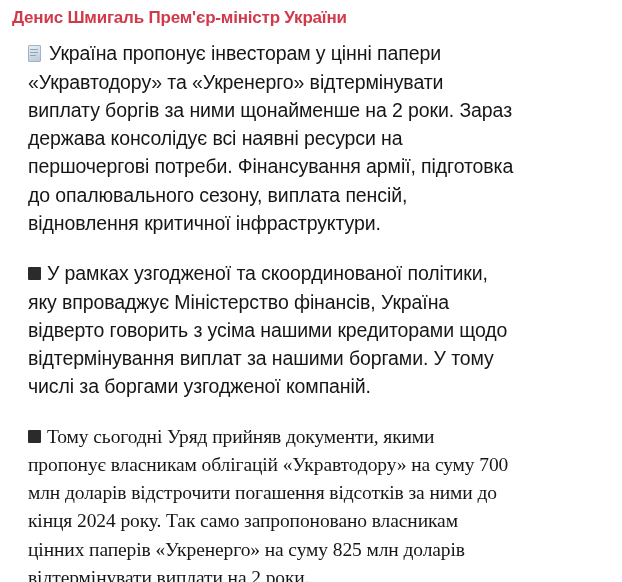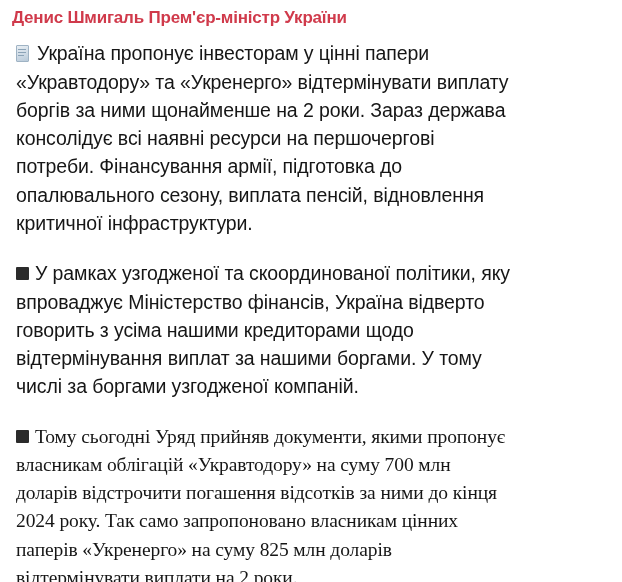--- a/index.html
+++ b/index.html
@@ -25,21 +25,21 @@
     color: #d03a4b;
     letter-spacing: -0.2px;
     line-height: 1.2;
     margin: 0 0 11px 0;
     white-space: nowrap;
   }
   .para {
     font-size: 19.5px;
     line-height: 1.45;
     color: #161616;
-    margin: 0 0 22px 4px;
+    margin: 0 0 22px 16px;
     letter-spacing: -0.1px;
     text-align: left;
   }
   .para:last-child {
     margin-bottom: 0;
     font-family: Liberation Serif, serif;
   }
   .bullet-icon {
     display: inline-block;
     margin-right: 6px;

